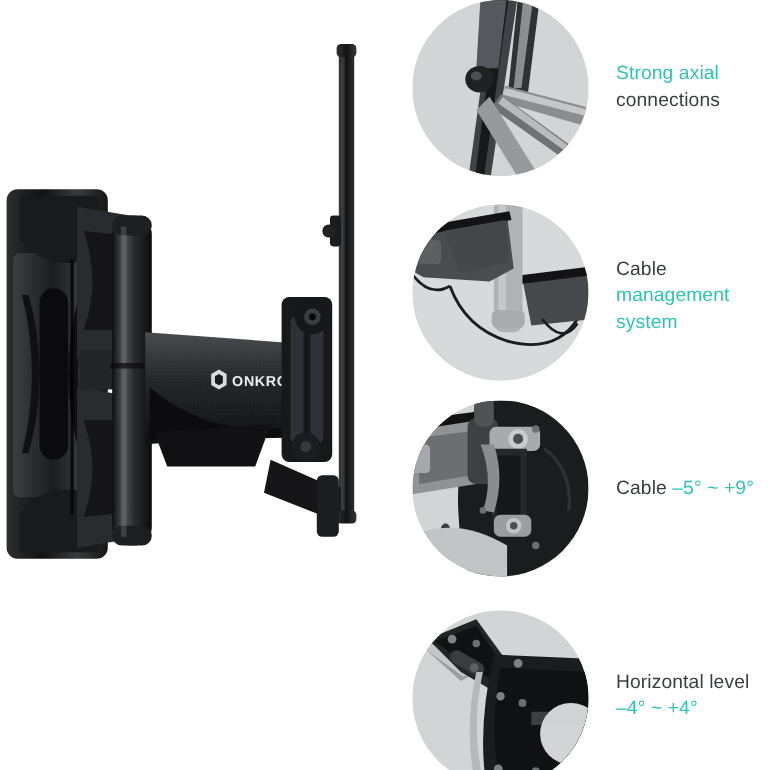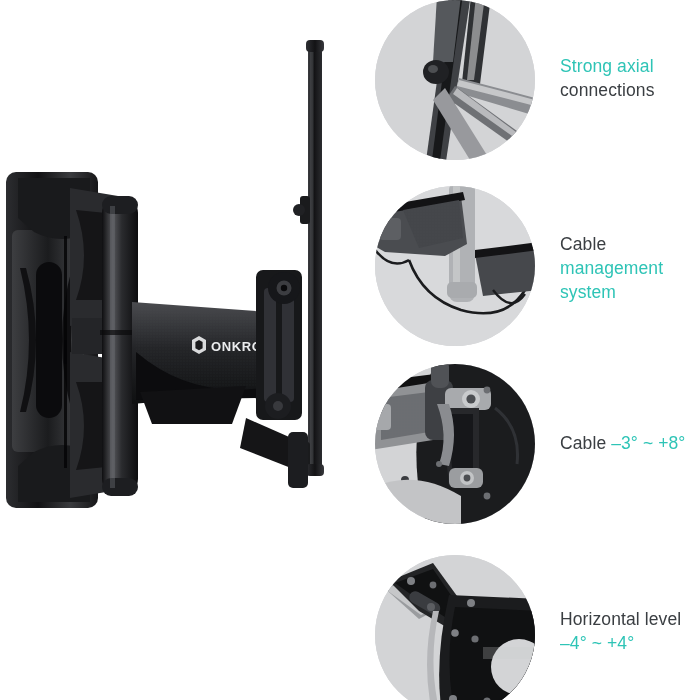--- a/index.html
+++ b/index.html
@@ -244,21 +244,21 @@
         <circle cx="92" cy="114" r="3.4" fill="#4c4e52"></circle>
         <circle cx="112" cy="26" r="3.4" fill="#6c6e72"></circle>
         <circle cx="64" cy="100" r="3" fill="#6c6e72"></circle>
         <circle cx="112" cy="132" r="3.4" fill="#6c6e72"></circle>
         <circle cx="30" cy="116" r="4" fill="#3a3c40"></circle>
         <path d="M-4 124 Q40 104 86 132 L86 164 L-4 164 Z" fill="#c3c4c6"></path>
         <path d="M120 44 Q146 64 142 100" stroke="#3e4044" stroke-width="3" fill="none" opacity=".6"></path>
       </svg>
     </div>
     <div class="caption c3">
-      <span class="line"><span>Cable </span><span class="accent">–3° ~ +8°</span></span>
+      <span class="line"><span>Cable </span><span class="accent">–5° ~ +9°</span></span>
     </div>
   </div>
 
   <div class="feature f4">
     <div class="thumb">
       <svg width="160" height="160" viewBox="0 0 160 160" xmlns="http://www.w3.org/2000/svg">
         <rect width="160" height="160" fill="#d3d4d6"></rect>
         <path d="M6 30 L52 14 L74 48 L44 64 Z" fill="#9a9c9f"></path>
         <path d="M10 34 L54 18 L72 48 L46 60 Z" fill="#c6c7c9"></path>
         <path d="M14 26 L58 8 L90 52 L78 76 L44 56 Z" fill="#232426"></path>

